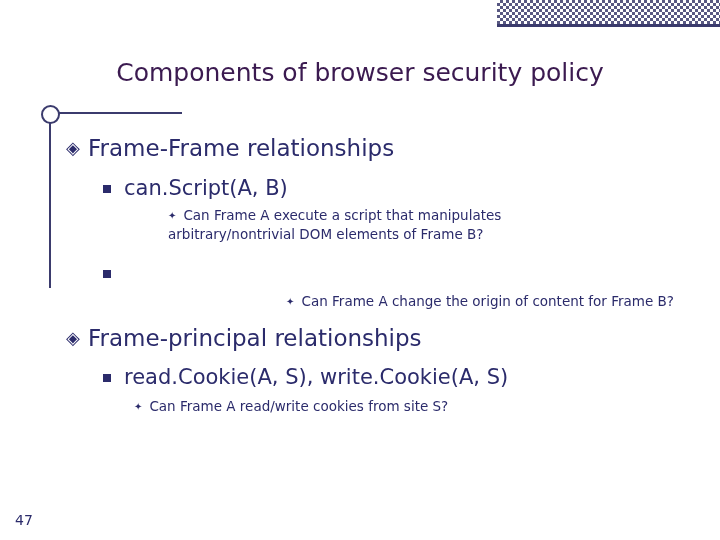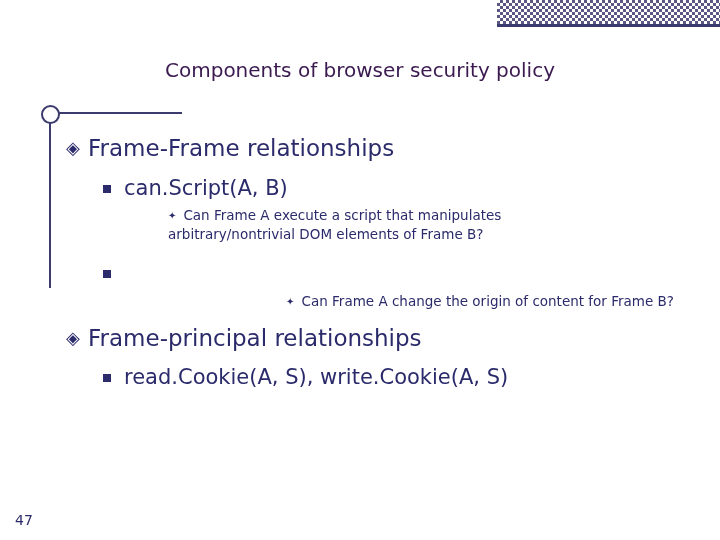--- a/index.html
+++ b/index.html
@@ -69,21 +69,21 @@
     border: 2px solid #3b3b6d;
     border-radius: 50%;
     background: #ffffff;
   }
   .title {
     position: absolute;
     left: 0;
     top: 58px;
     width: 720px;
     text-align: center;
-    font-size: 20px;
+    font-size: 25px;
     color: #3b1a50;
     font-family: "DejaVu Sans", sans-serif;
     letter-spacing: 0px;
   }
   
   .l1 {
     position: absolute;
     font-size: 23px;
     color: #2b2b6b;
     white-space: nowrap;
@@ -165,16 +165,19 @@
   </div>
 
   <div class="l1" style="left: 66px; top: 325px;">
     <span class="bullet">◈</span><span>Frame-principal relationships</span>
   </div>
 
   <div class="l2" style="left: 103px; top: 365px;">
     <span class="sq"></span><span>read.Cookie(A, S), write.Cookie(A, S)</span>
   </div>
 
+  <div class="l3" style="left: 134px; top: 397px; width: 460px;">
+    <span class="dia">✦</span><span>Can Frame A read/write cookies from site S?</span>
+  </div>
 
   <div class="slide-number">47</div>
 
 </div>
 
 </body></html>

